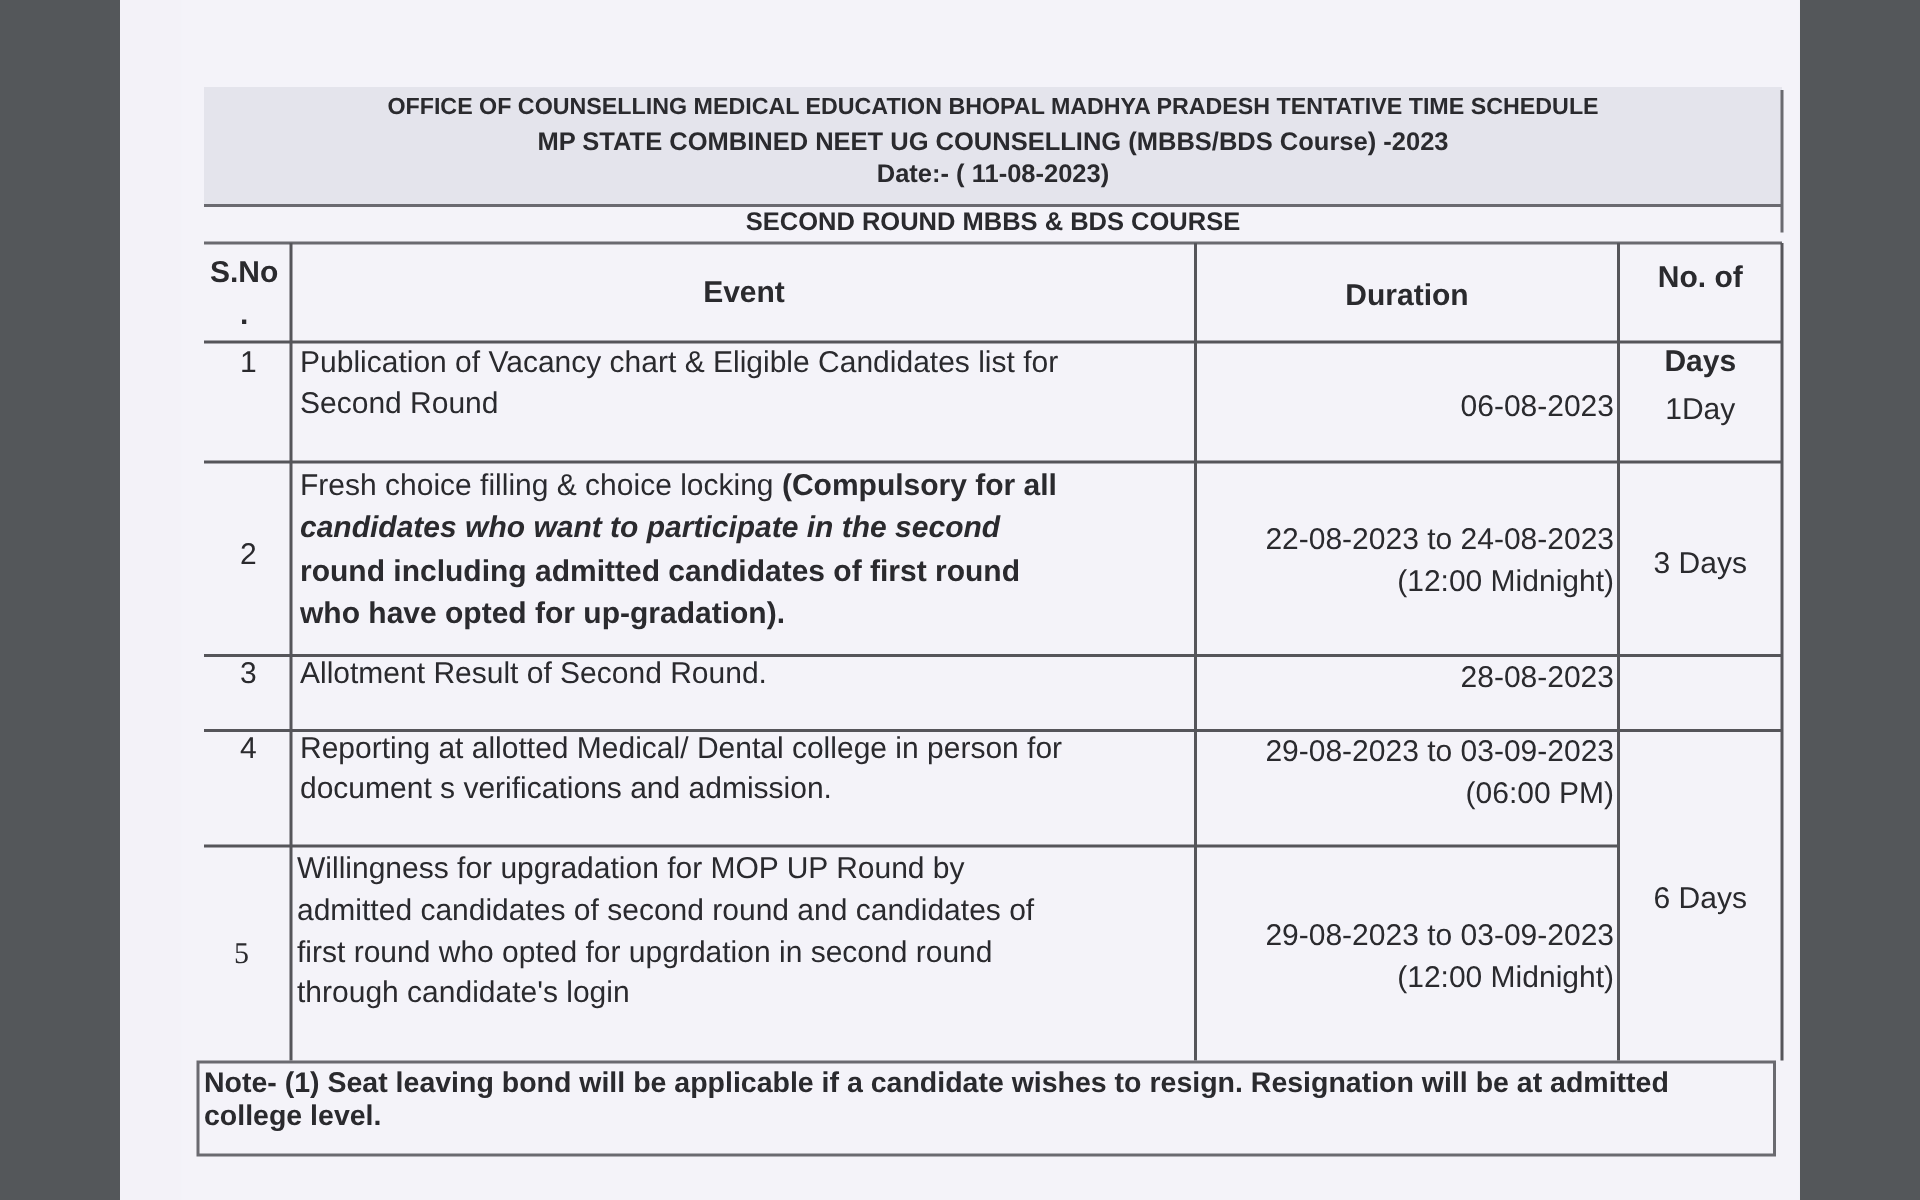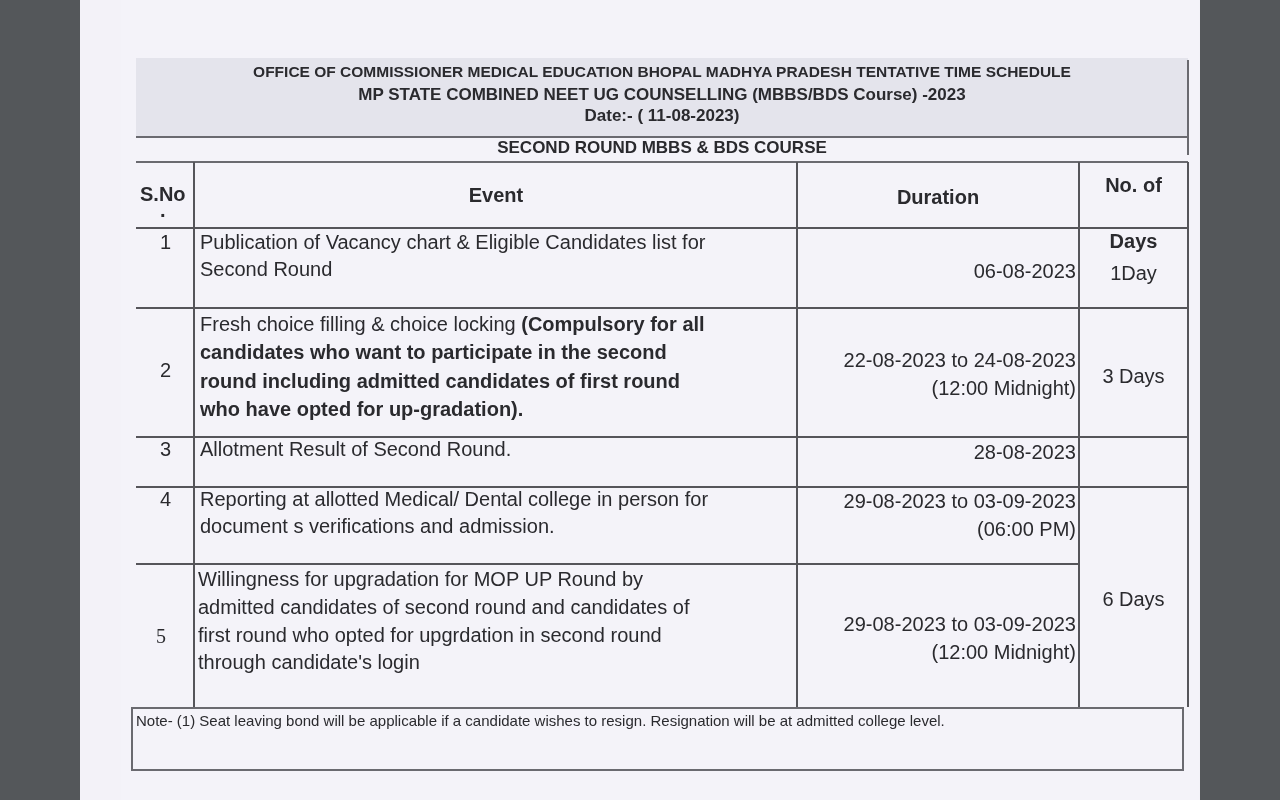--- a/index.html
+++ b/index.html
@@ -11,68 +11,68 @@
   .hdr-right{position:absolute;left:1187px;top:60px;width:2px;height:95px;background:#6a6a70;}
   .subtitle{position:absolute;left:136px;top:138px;width:1052px;text-align:center;font-weight:bold;font-size:17px;}
   .subtitle-line{position:absolute;left:136px;top:161px;width:1052px;height:2px;background:#6a6a70;}
   .vline{position:absolute;background:#55555a;width:2px;}
   .hline{position:absolute;background:#55555a;height:2px;}
   .cell{position:absolute;font-size:20px;line-height:28px;}
   .b{font-weight:bold;}
   .r{text-align:right;}
   .c{text-align:center;}
   .note{position:absolute;left:131px;top:707px;width:1053px;height:64px;border:2px solid #6a6a70;box-sizing:border-box;}
-  .note-line{position:absolute;font-weight:normal;font-size:15px;}
+  .note-line{position:absolute;font-weight:bold;font-size:19px;}
 </style>
 </head>
 <body>
 
 <div class="page"></div>
 <div class="sheet"></div>
 
 <div class="hdr">
-  <div class="hdr-line" style="top:5px;font-size:15.5px;">OFFICE OF COMMISSIONER MEDICAL EDUCATION BHOPAL MADHYA PRADESH TENTATIVE TIME SCHEDULE</div>
+  <div class="hdr-line" style="top:5px;font-size:15.5px;">OFFICE OF COUNSELLING MEDICAL EDUCATION BHOPAL MADHYA PRADESH TENTATIVE TIME SCHEDULE</div>
   <div class="hdr-line" style="top:27px;">MP STATE COMBINED NEET UG COUNSELLING (MBBS/BDS Course) -2023</div>
   <div class="hdr-line" style="top:48px;">Date:- ( 11-08-2023)</div>
 </div>
 <div class="hdr-right"></div>
 
 <div class="subtitle">SECOND ROUND MBBS &amp; BDS COURSE</div>
 <div class="subtitle-line"></div>
 
 <div class="hline" style="left:136px;top:227px;width:1052px;"></div>
 <div class="hline" style="left:136px;top:307px;width:1052px;"></div>
 <div class="hline" style="left:136px;top:436px;width:1052px;"></div>
 <div class="hline" style="left:136px;top:486px;width:1052px;"></div>
 <div class="hline" style="left:136px;top:563px;width:944px;"></div>
 
 <div class="vline" style="left:193px;top:162px;height:545px;"></div>
 <div class="vline" style="left:796px;top:162px;height:545px;"></div>
 <div class="vline" style="left:1078px;top:162px;height:545px;"></div>
 <div class="vline" style="left:1187px;top:162px;height:545px;"></div>
 
-<div class="cell b" style="left:140px;top:168px;margin-top:12px;">S.No</div>
+<div class="cell b" style="left:140px;top:168px;">S.No</div>
 <div class="cell b" style="left:160px;top:196px;">.</div>
 <div class="cell b c" style="left:196px;top:181px;width:600px;">Event</div>
 <div class="cell b c" style="left:798px;top:183px;width:280px;">Duration</div>
 <div class="cell b c" style="left:1080px;top:171px;width:107px;">No. of</div>
 <div class="cell b c" style="left:1080px;top:199px;width:107px;margin-top:28px;">Days</div>
 
 <div>
   <div class="cell" style="left:160px;top:228px;">1</div>
   <div class="cell" style="left:200px;top:228px;">Publication of Vacancy chart &amp; Eligible Candidates list for</div>
   <div class="cell" style="left:200px;top:255px;">Second Round</div>
   <div class="cell r" style="left:798px;top:257px;width:278px;">06-08-2023</div>
   <div class="cell c" style="left:1080px;top:259px;width:107px;">1Day</div>
 </div>
 
 <div>
   <div class="cell" style="left:160px;top:356px;">2</div>
   <div class="cell" style="left:200px;top:310px;"><span>Fresh choice filling &amp; choice locking </span><span class="b">(Compulsory for all</span></div>
-  <div class="cell b" style="left:200px;top:338px;">candidates who want to participate in the second</div>
+  <div class="cell b" style="left:200px;top:338px;font-style:italic;">candidates who want to participate in the second</div>
   <div class="cell b" style="left:200px;top:367px;">round including admitted candidates of first round</div>
   <div class="cell b" style="left:200px;top:395px;">who have opted for up-gradation).</div>
   <div class="cell r" style="left:798px;top:346px;width:278px;">22-08-2023 to 24-08-2023</div>
   <div class="cell r" style="left:798px;top:374px;width:278px;">(12:00 Midnight)</div>
   <div class="cell c" style="left:1080px;top:362px;width:107px;">3 Days</div>
 </div>
 
 <div>
   <div class="cell" style="left:160px;top:435px;">3</div>
   <div class="cell" style="left:200px;top:435px;">Allotment Result of Second Round.</div>

